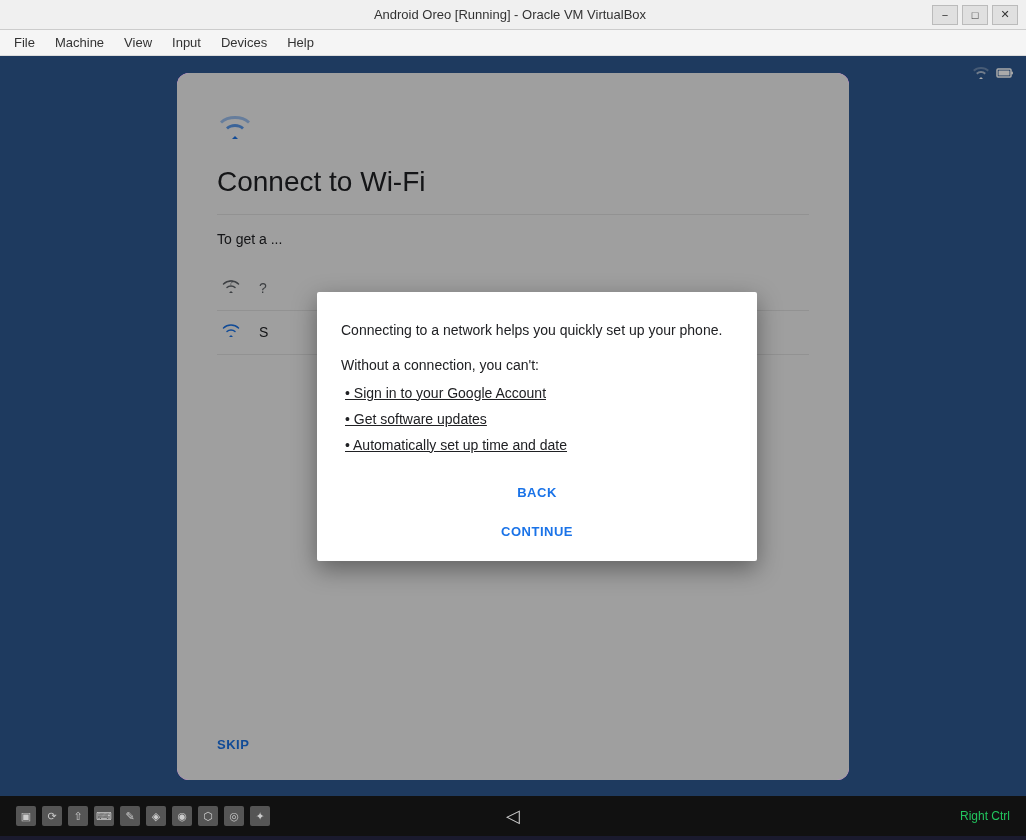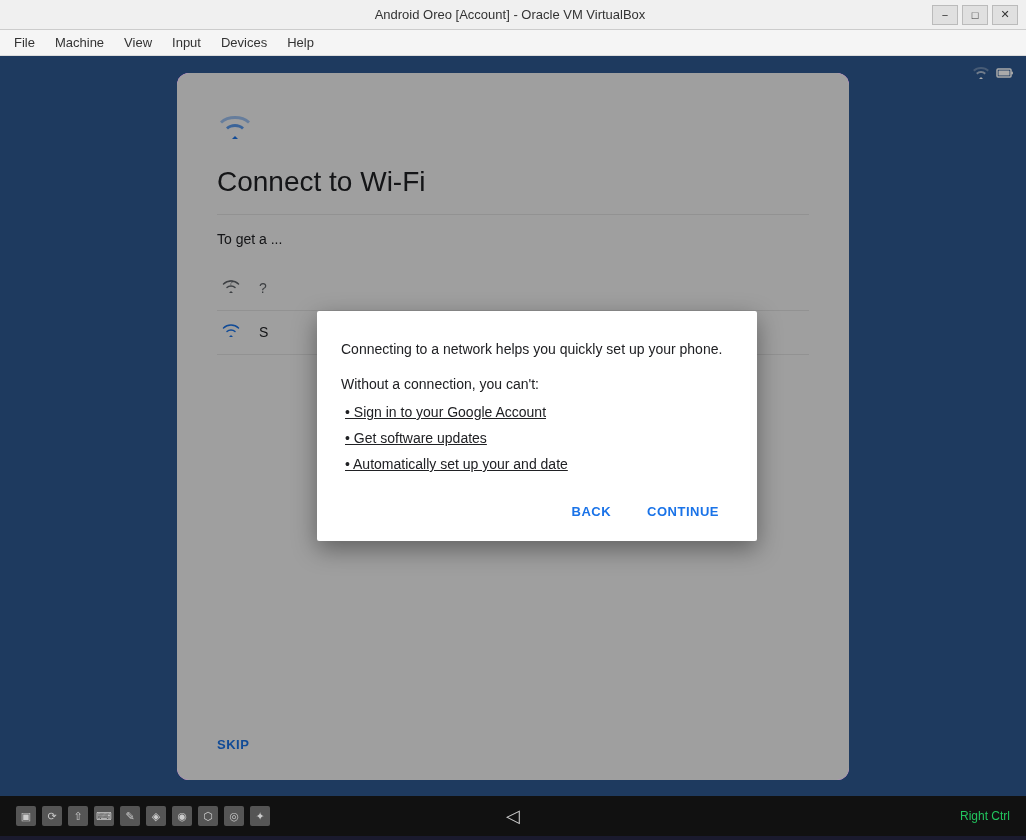--- a/index.html
+++ b/index.html
@@ -205,20 +205,21 @@
       margin-bottom: 10px;
       padding-left: 4px;
       text-decoration: underline;
     }
 
     .dialog-actions {
       display: flex;
       justify-content: flex-end;
       gap: 8px;
       margin-top: 24px;
+      flex-direction: column;
     }
 
     .dialog-btn {
       padding: 8px 14px;
       font-size: 13px;
       font-weight: 600;
       letter-spacing: 0.5px;
       text-transform: uppercase;
       border: none;
       background: transparent;
@@ -263,21 +264,21 @@
     .right-ctrl {
       font-size: 12px;
       color: #22c55e;
     }
   </style>
 </head>
 <body>
 
 <div class="titlebar">
   <div style="width:80px;"></div>
-  <div class="titlebar-title">Android Oreo [Account] - Oracle VM VirtualBox</div>
+  <div class="titlebar-title">Android Oreo [Running] - Oracle VM VirtualBox</div>
   <div class="titlebar-controls">
     <div class="titlebar-btn">−</div>
     <div class="titlebar-btn">□</div>
     <div class="titlebar-btn close">✕</div>
   </div>
 </div>
 
 <div class="menubar">
   <div class="menu-item">File</div>
   <div class="menu-item">Machine</div>
@@ -352,21 +353,21 @@
 
       <div class="skip-btn">SKIP</div>
     </div>
 
     <div class="dialog-overlay">
       <div class="dialog">
         <div class="dialog-headline">Connecting to a network helps you quickly set up your phone.</div>
         <div class="dialog-subheading">Without a connection, you can't:</div>
         <div class="dialog-list-item">• Sign in to your Google Account</div>
         <div class="dialog-list-item">• Get software updates</div>
-        <div class="dialog-list-item">• Automatically set up your and date</div>
+        <div class="dialog-list-item">• Automatically set up time and date</div>
         <div class="dialog-actions">
           <button class="dialog-btn">BACK</button>
           <button class="dialog-btn">CONTINUE</button>
         </div>
       </div>
     </div>
 
   </div>
 </div>
 

